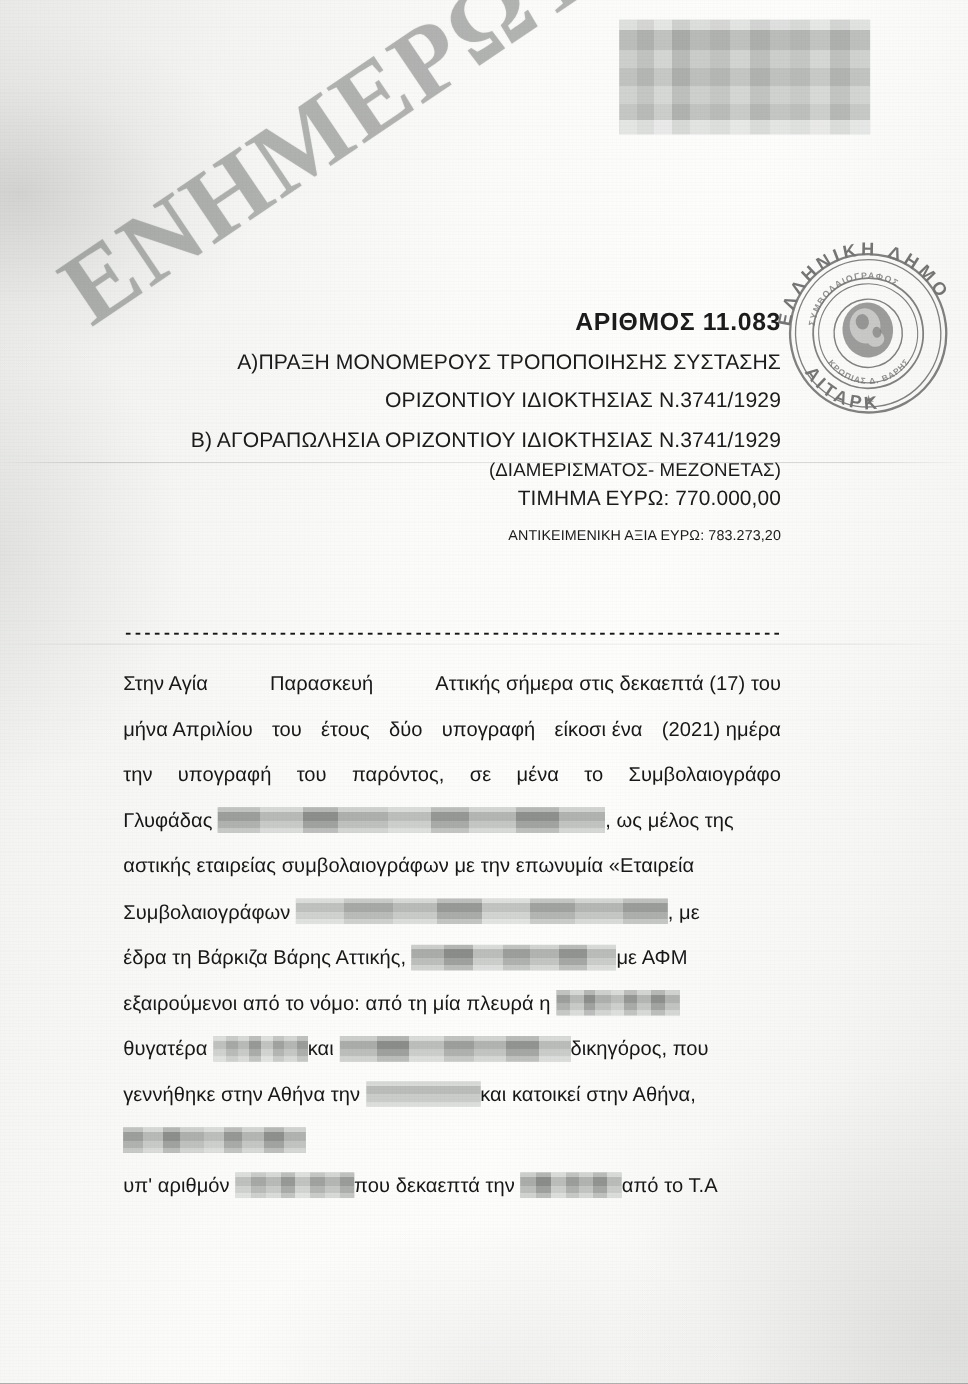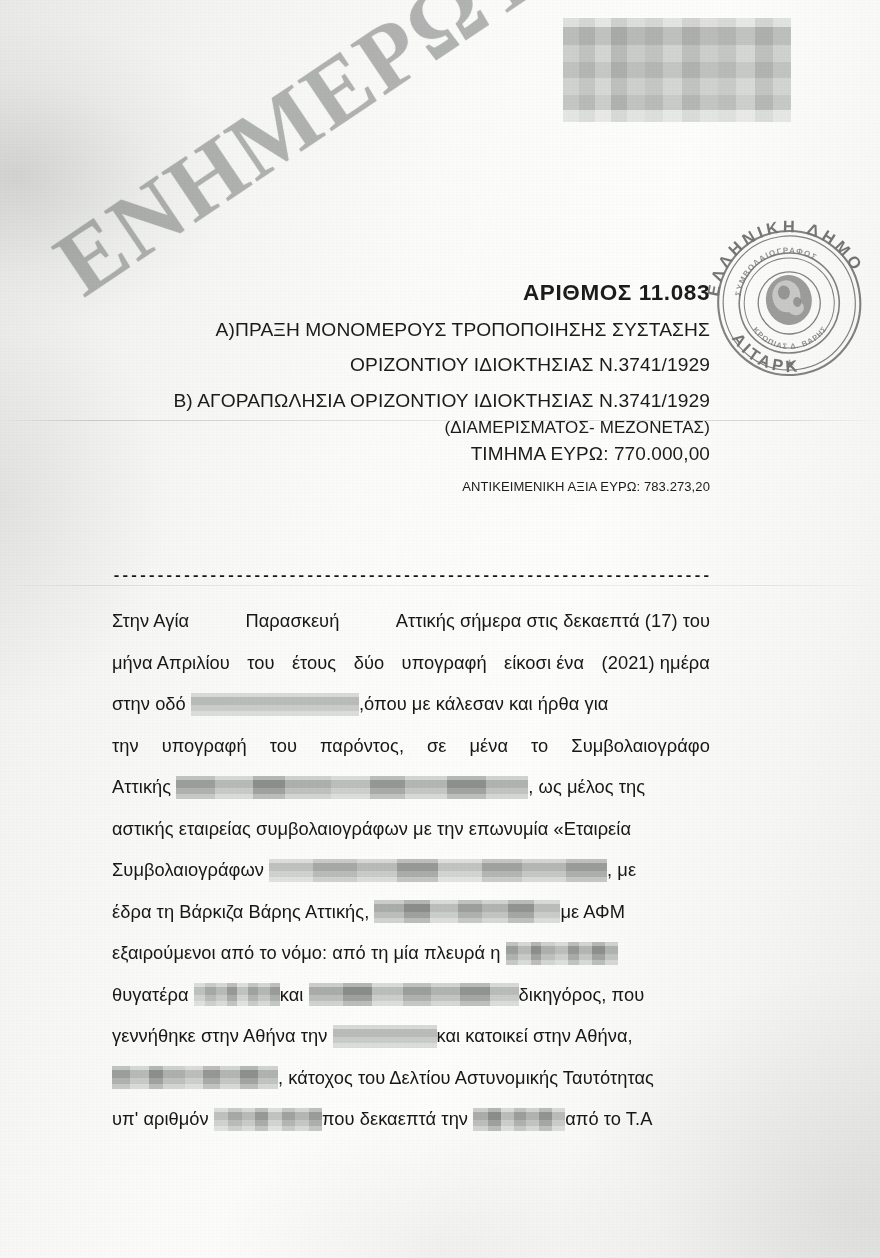--- a/index.html
+++ b/index.html
@@ -321,38 +321,37 @@
         </div>
         <div class="p-line just">
           <span>μήνα Απριλίου</span>
           <span>του</span>
           <span>έτους</span>
           <span>δύο</span>
           <span>υπογραφή</span>
           <span>είκοσι ένα</span>
           <span>(2021) ημέρα</span>
         </div>
-        <div class="p-line"><span>στην οδό</span> <span class="rd" style="width: 168px;"></span><span>,όπου με κάλεσαν και ήρθα για</span></div>
         <div class="p-line just">
           <span>την</span>
           <span>υπογραφή</span>
           <span>του</span>
           <span>παρόντος,</span>
           <span>σε</span>
           <span>μένα</span>
           <span>το</span>
           <span>Συμβολαιογράφο</span>
         </div>
-        <div class="p-line"><span>Αττικής</span> <span class="rd v2" style="width: 352px;"></span><span>, ως μέλος της</span></div>
+        <div class="p-line"><span>Γλυφάδας</span> <span class="rd v2" style="width: 352px;"></span><span>, ως μέλος της</span></div>
         <div class="p-line"><span>αστικής εταιρείας συμβολαιογράφων με την επωνυμία «Εταιρεία</span></div>
         <div class="p-line"><span>Συμβολαιογράφων</span> <span class="rd v3" style="width: 338px;"></span><span>, με</span></div>
         <div class="p-line"><span>έδρα τη Βάρκιζα Βάρης Αττικής,</span> <span class="rd v4" style="width: 186px;"></span><span>με ΑΦΜ</span></div>
         <div class="p-line"><span>εξαιρούμενοι από το νόμο: από τη μία πλευρά η</span> <span class="rd v2" style="width: 112px;"></span></div>
         <div class="p-line"><span>θυγατέρα</span> <span class="rd v3" style="width: 86px;"></span><span>και</span> <span class="rd v4" style="width: 210px;"></span><span>δικηγόρος, που</span></div>
         <div class="p-line"><span>γεννήθηκε στην Αθήνα την</span> <span class="rd" style="width: 104px;"></span><span>και κατοικεί στην Αθήνα,</span></div>
-        <div class="p-line"><span class="rd v2" style="width: 166px;"></span><span>, κάτοχος του Δελτίου Αστυνομικής Ταυτότητας</span></div>
+        <div class="p-line"><span class="rd v2" style="width: 166px;"></span></div>
         <div class="p-line"><span>υπ' αριθμόν</span> <span class="rd v3" style="width: 108px;"></span><span>που δεκαεπτά την</span> <span class="rd v4" style="width: 92px;"></span><span>από το Τ.Α</span></div>
       </div>
 
   </div>
 
   <div class="grain"></div>
 </div>
 
 </body></html>

